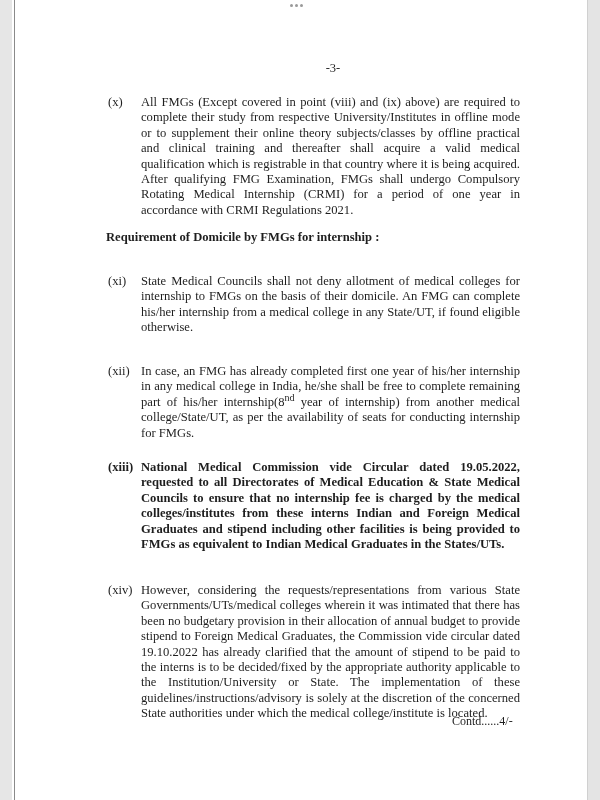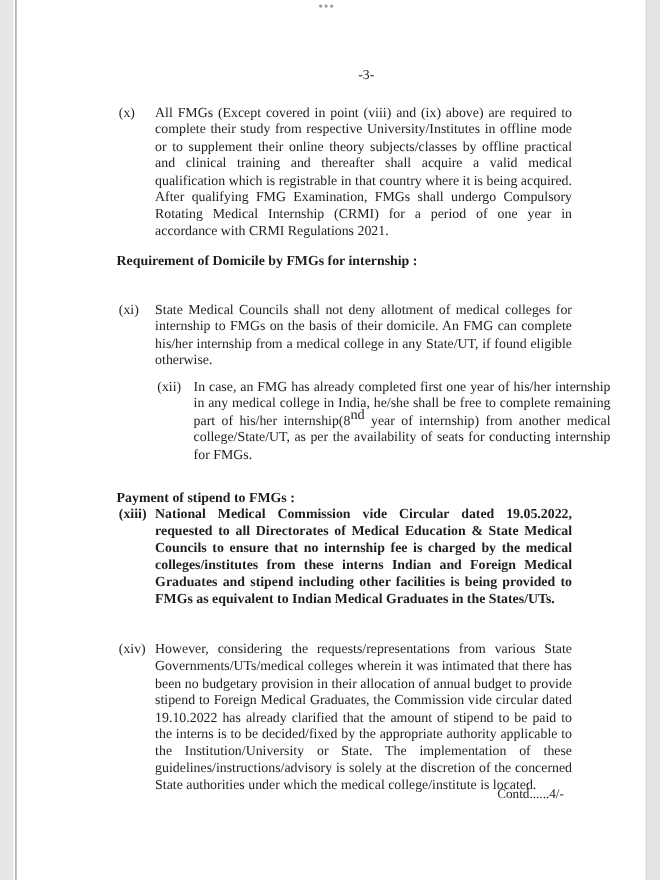--- a/index.html
+++ b/index.html
@@ -19,21 +19,21 @@
 
   .page { position: absolute; left: 0; top: 0; width: 600px; height: 800px; }
   .page-num { position: absolute; left: 0; width: 600px; top: 61px; text-align: center; font-size: 12.5px; padding-left: 66px; box-sizing: border-box; }
 
   .item { position: absolute; left: 108px; width: 412px; font-size: 12.6px; line-height: 15.4px; }
   .item .label { position: absolute; left: 0; top: 0; }
   .item .text { margin-left: 33px; text-align: justify; text-align-last: left; }
 
   .heading { position: absolute; left: 75px; font-weight: bold; font-size: 12.6px; line-height: 15.4px; margin-left: 31px; }
   .contd { position: absolute; left: 452px; top: 714px; font-size: 12px; }
-  sup { font-size: 13px; line-height: 0; }
+  sup { font-size: 10px; line-height: 0; }
 </style>
 </head>
 <body>
 
 <div class="left-band"></div>
 <div class="left-line"></div>
 <div class="right-line"></div>
 <div class="right-band"></div>
 
 <div class="menu-dots">
@@ -51,26 +51,25 @@
   </div>
 
   <div class="heading" style="top:230px;">Requirement of Domicile by FMGs for internship :</div>
 
   <div class="item" style="top:262px;margin-top:12px;">
     <span class="label">(xi)</span>
     <div class="text">State Medical Councils shall not deny allotment of medical colleges for internship to FMGs on the basis of their domicile. An FMG can complete his/her internship from a medical college in any State/UT, if found eligible otherwise.</div>
   </div>
 
 
-  <div class="item" style="top:344px;margin-left:35px;">
+  <div class="item" style="top:364px;">
     <span class="label">(xii)</span>
     <div class="text"><span>In case, an FMG has already completed first one year of his/her internship in any medical college in India, he/she shall be free to complete remaining part of his/her internship(8</span><sup>nd</sup><span> year of internship) from another medical college/State/UT, as per the availability of seats for conducting internship for FMGs.</span></div>
   </div>
 
-  <div class="heading" style="top:445px;">Payment of stipend to FMGs :</div>
 
   <div class="item" style="top:460px;font-weight:bold;">
     <span class="label">(xiii)</span>
     <div class="text">National Medical Commission vide Circular dated 19.05.2022, requested to all Directorates of Medical Education &amp; State Medical Councils to ensure that no internship fee is charged by the medical colleges/institutes from these interns Indian and Foreign Medical Graduates and stipend including other facilities is being provided to FMGs as equivalent to Indian Medical Graduates in the States/UTs.</div>
   </div>
 
   <div class="item" style="top:583px;">
     <span class="label">(xiv)</span>
     <div class="text">However, considering the requests/representations from various State Governments/UTs/medical colleges wherein it was intimated that there has been no budgetary provision in their allocation of annual budget to provide stipend to Foreign Medical Graduates, the Commission vide circular dated 19.10.2022 has already clarified that the amount of stipend to be paid to the interns is to be decided/fixed by the appropriate authority applicable to the Institution/University or State. The implementation of these guidelines/instructions/advisory is solely at the discretion of the concerned State authorities under which the medical college/institute is located.</div>
   </div>

